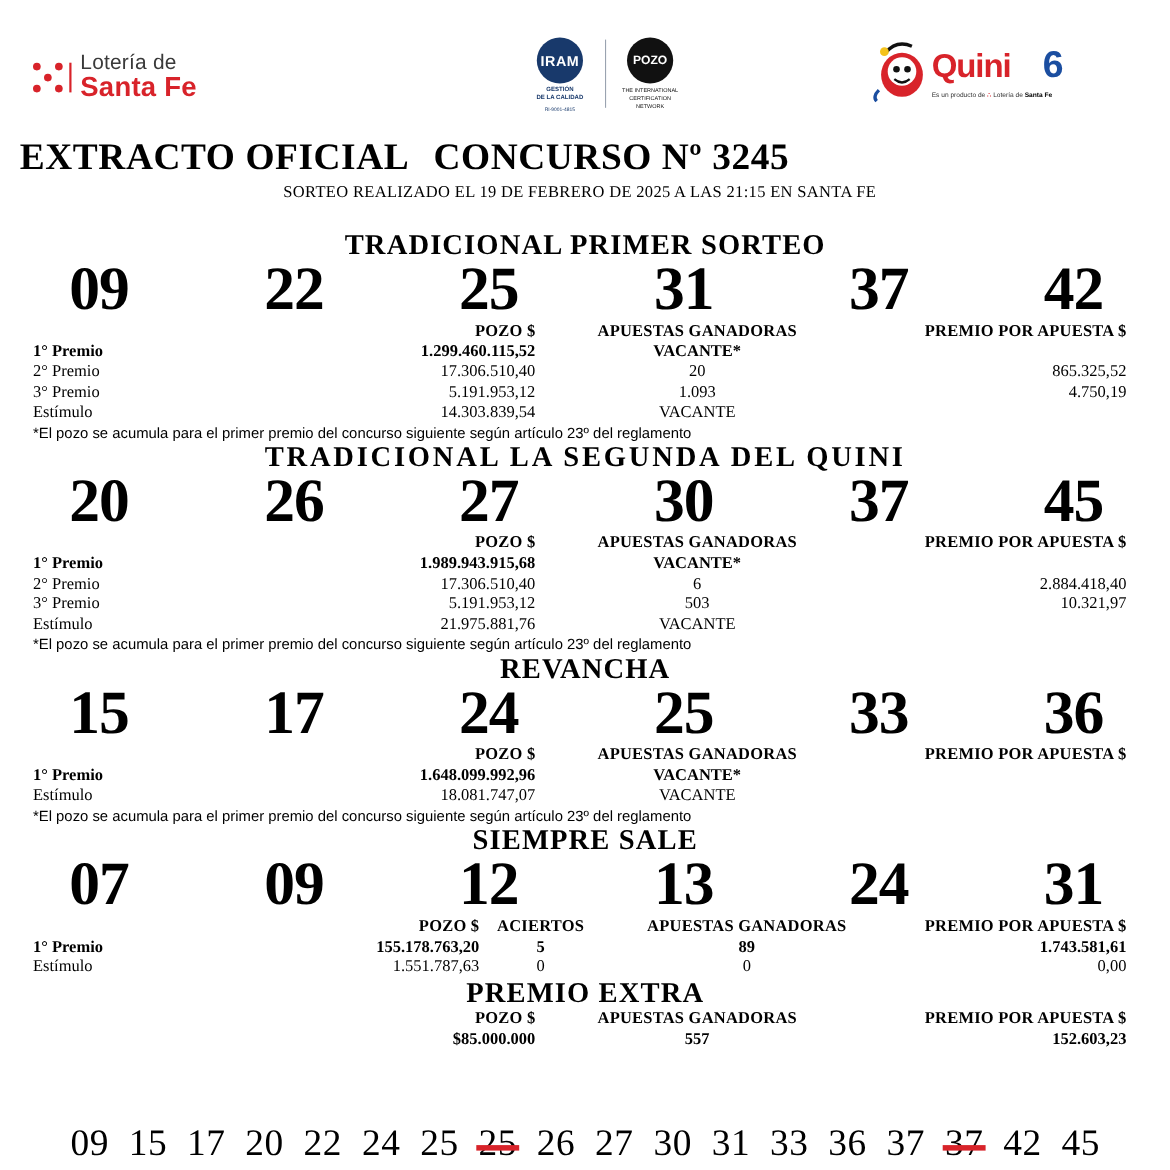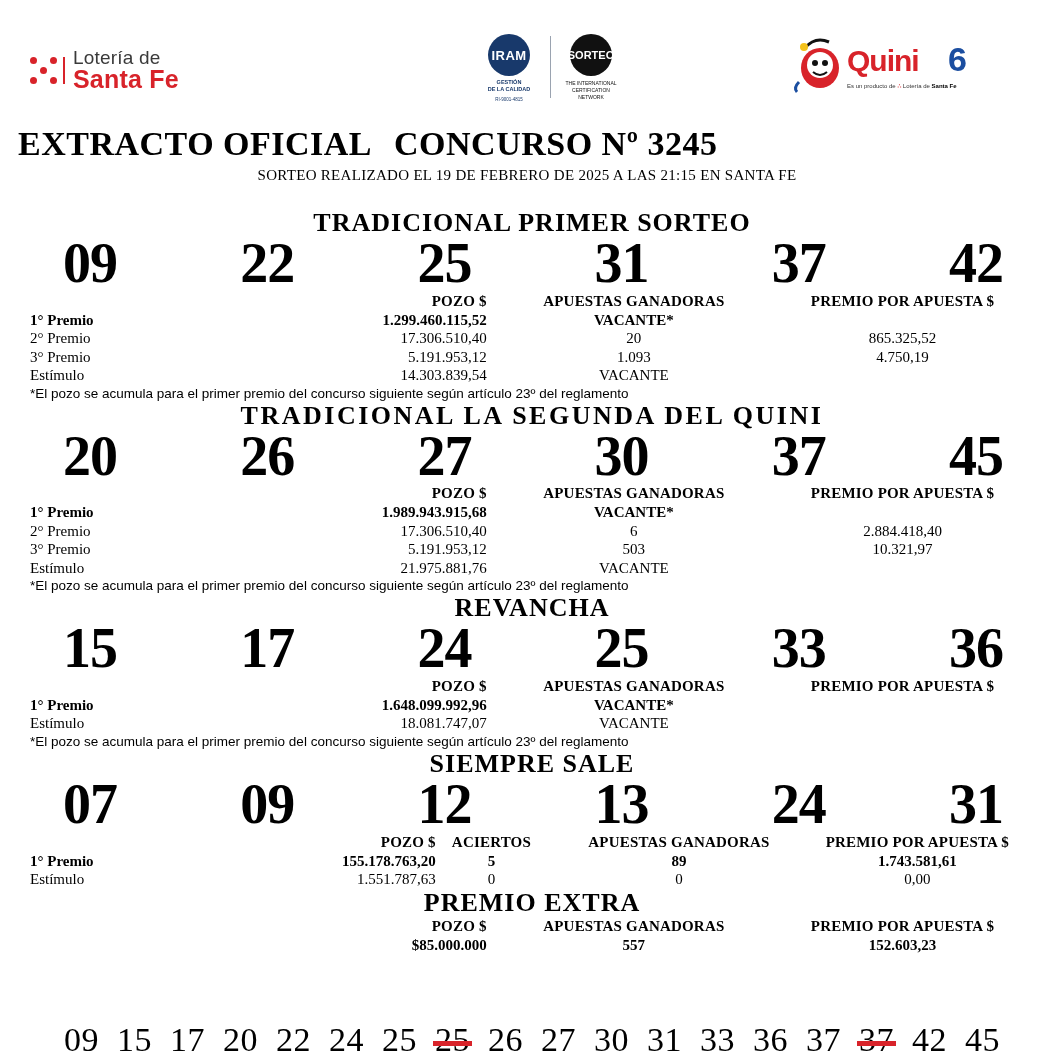--- a/index.html
+++ b/index.html
@@ -182,21 +182,21 @@
     font-size: 15px;
     font-weight: bold;
     letter-spacing: .2px;
     padding: 0 0 1px 0;
   }
   table.prizes td { padding: 0; line-height: 1.23; }
   .c-label { width: 200px; padding-left: 30px !important; text-align: left; }
   .c-pozo  { width: 230px; text-align: right; }
   .c-aciertos { width: 110px; text-align: center; }
   .c-apuestas { width: 260px; text-align: center; }
-  .c-premio { width: 250px; text-align: center; padding-right: 40px !important; }
+  .c-premio { width: 250px; text-align: right; padding-right: 40px !important; }
   .bold { font-weight: bold; }
   .note {
     font-family: "Liberation Sans", sans-serif;
     font-size: 13.5px;
     padding-left: 30px;
     margin-top: 1px;
   }
 
   
   .extra table.prizes .c-pozo { text-align: right; }
@@ -249,21 +249,21 @@
   </div>
 
   <div class="logo-iram">
     <div class="iram-block">
       <div class="iram-circle">IRAM</div>
       <div class="iram-sub">GESTIÓN<br>DE LA CALIDAD</div>
       <div class="iram-code">RI-9001-4815</div>
     </div>
     <div class="iram-divider"></div>
     <div class="iqnet-block">
-      <div class="iqnet-circle">SORTEO</div>
+      <div class="iqnet-circle">POZO</div>
       <div class="iqnet-sub">THE INTERNATIONAL<br>CERTIFICATION NETWORK</div>
     </div>
   </div>
 
   <div class="logo-quini">
     <svg class="q-mascot" viewBox="0 0 58 62">
       <ellipse cx="29" cy="36" rx="19" ry="20" fill="#d8232a"></ellipse>
       <ellipse cx="29" cy="33" rx="13" ry="13" fill="#ffffff"></ellipse>
       <circle cx="24" cy="31" r="3" fill="#111"></circle>
       <circle cx="34" cy="31" r="3" fill="#111"></circle>

